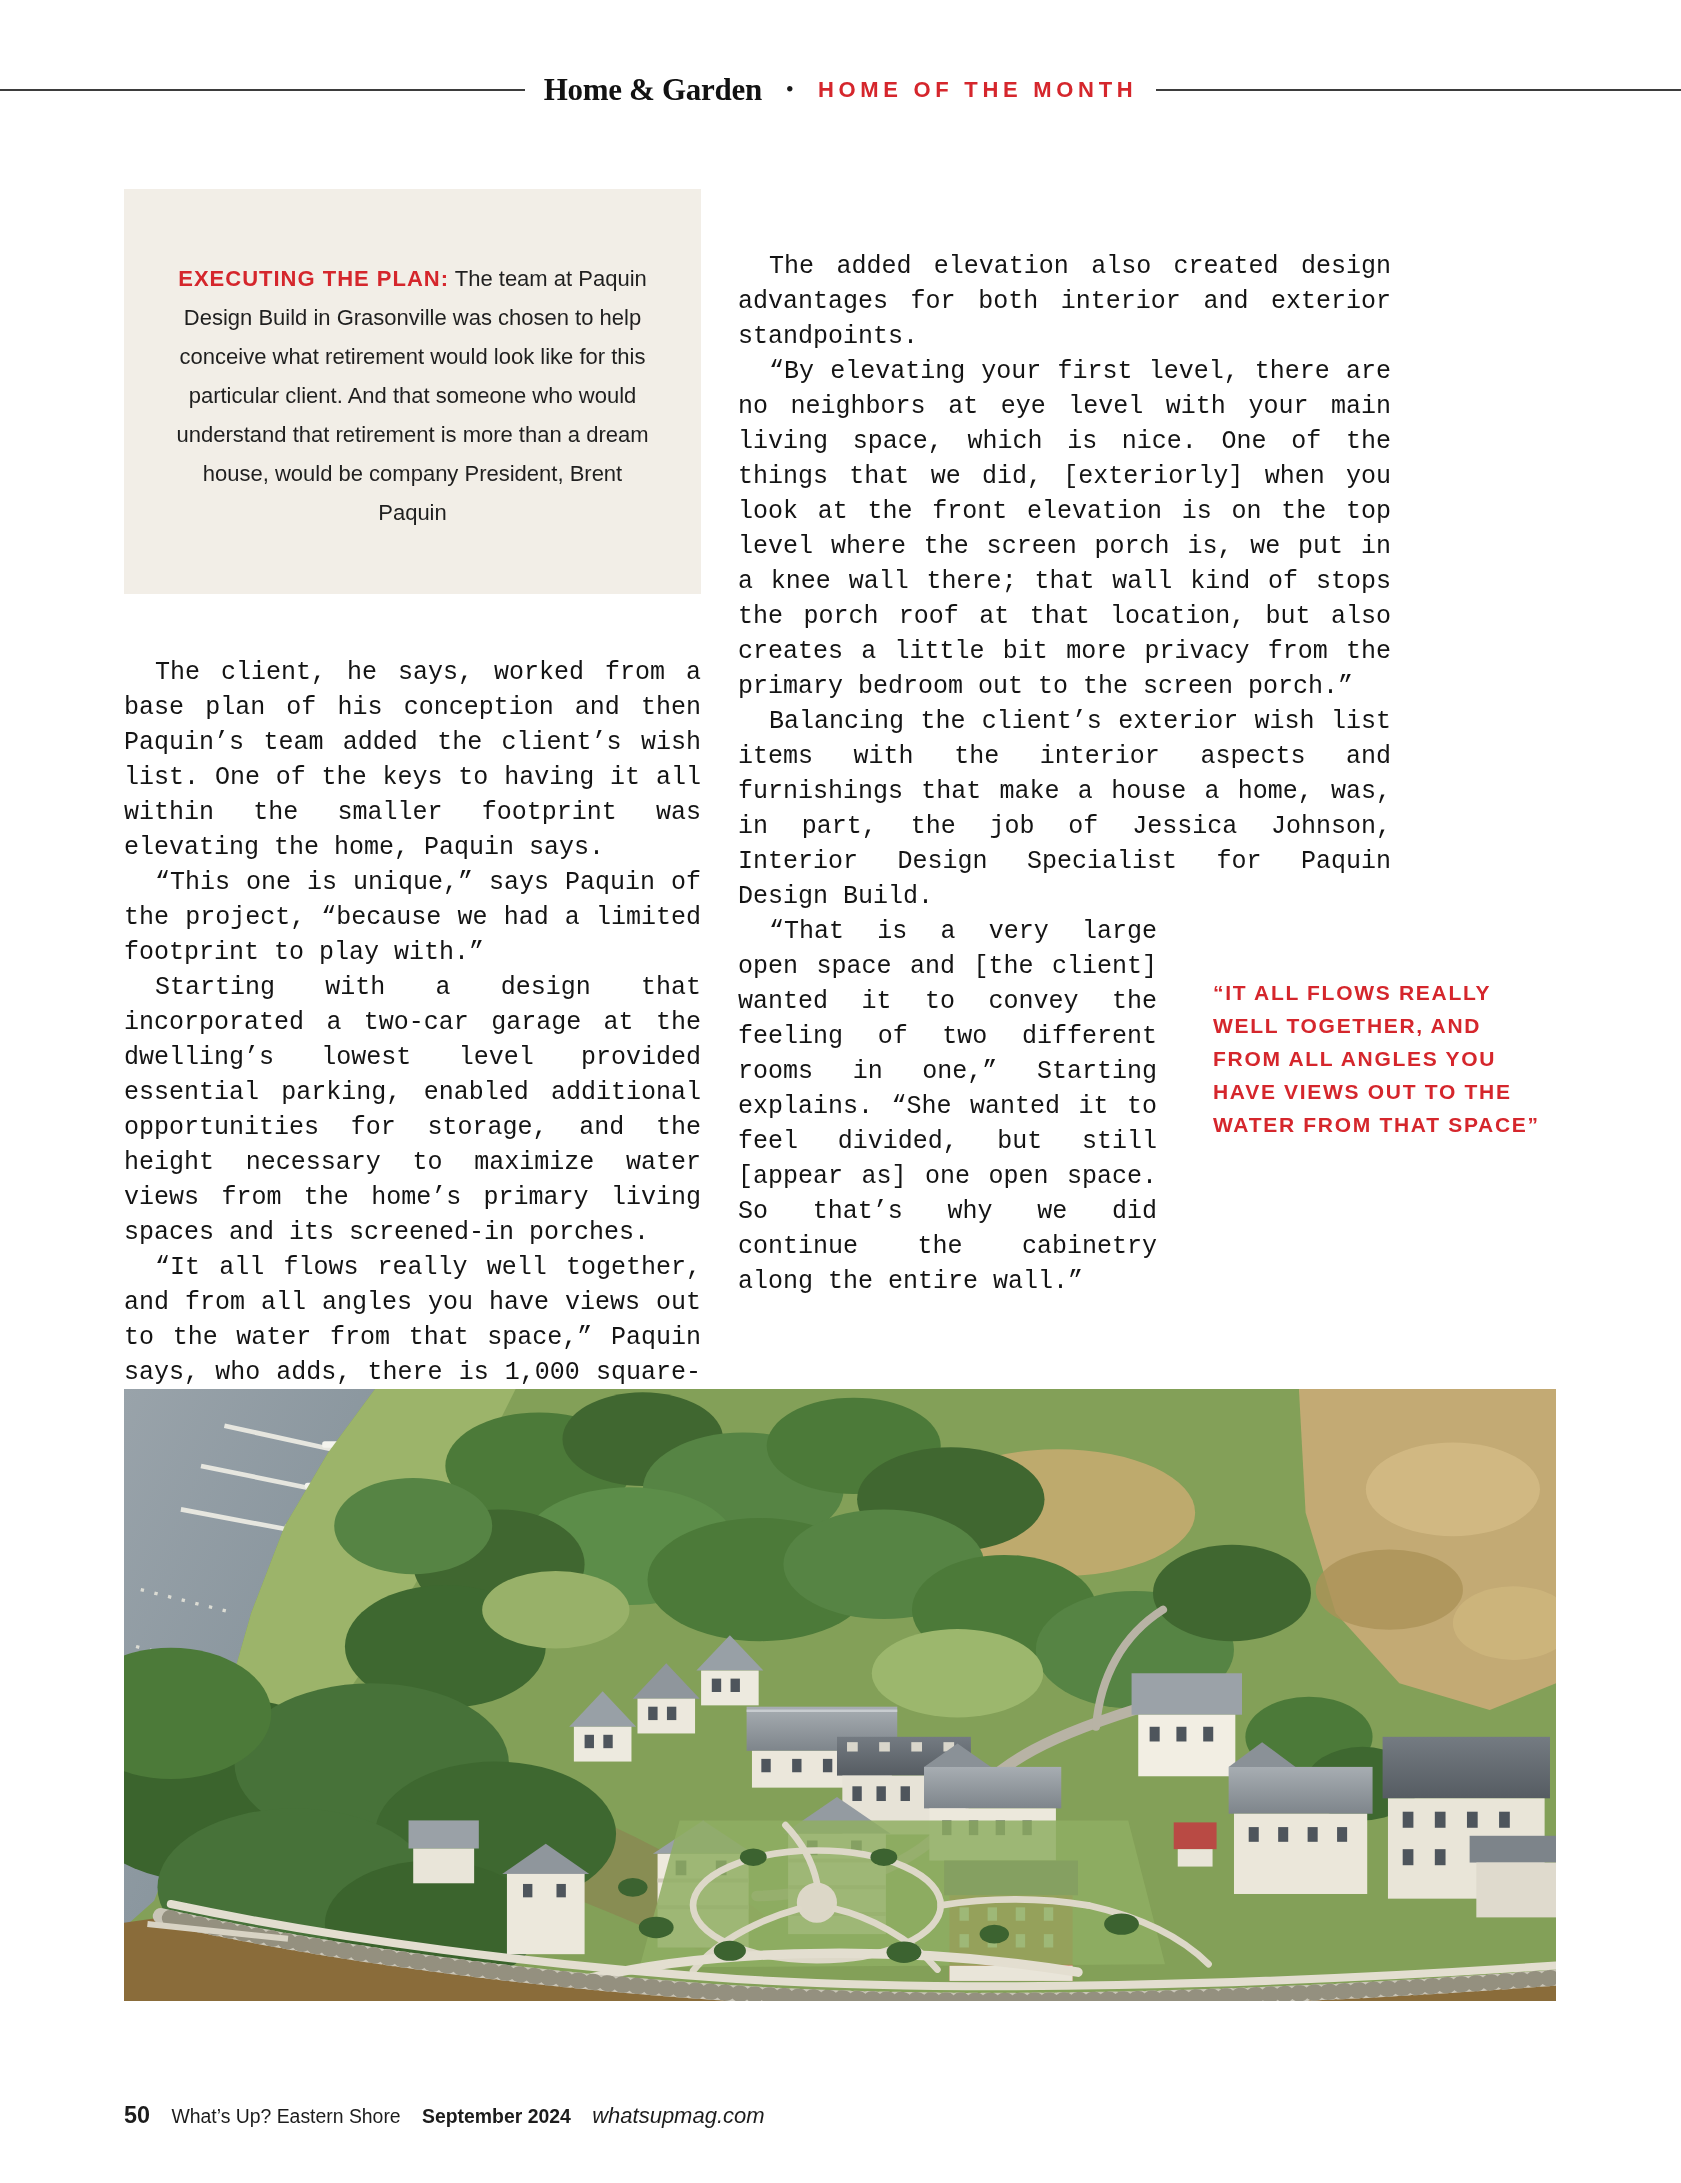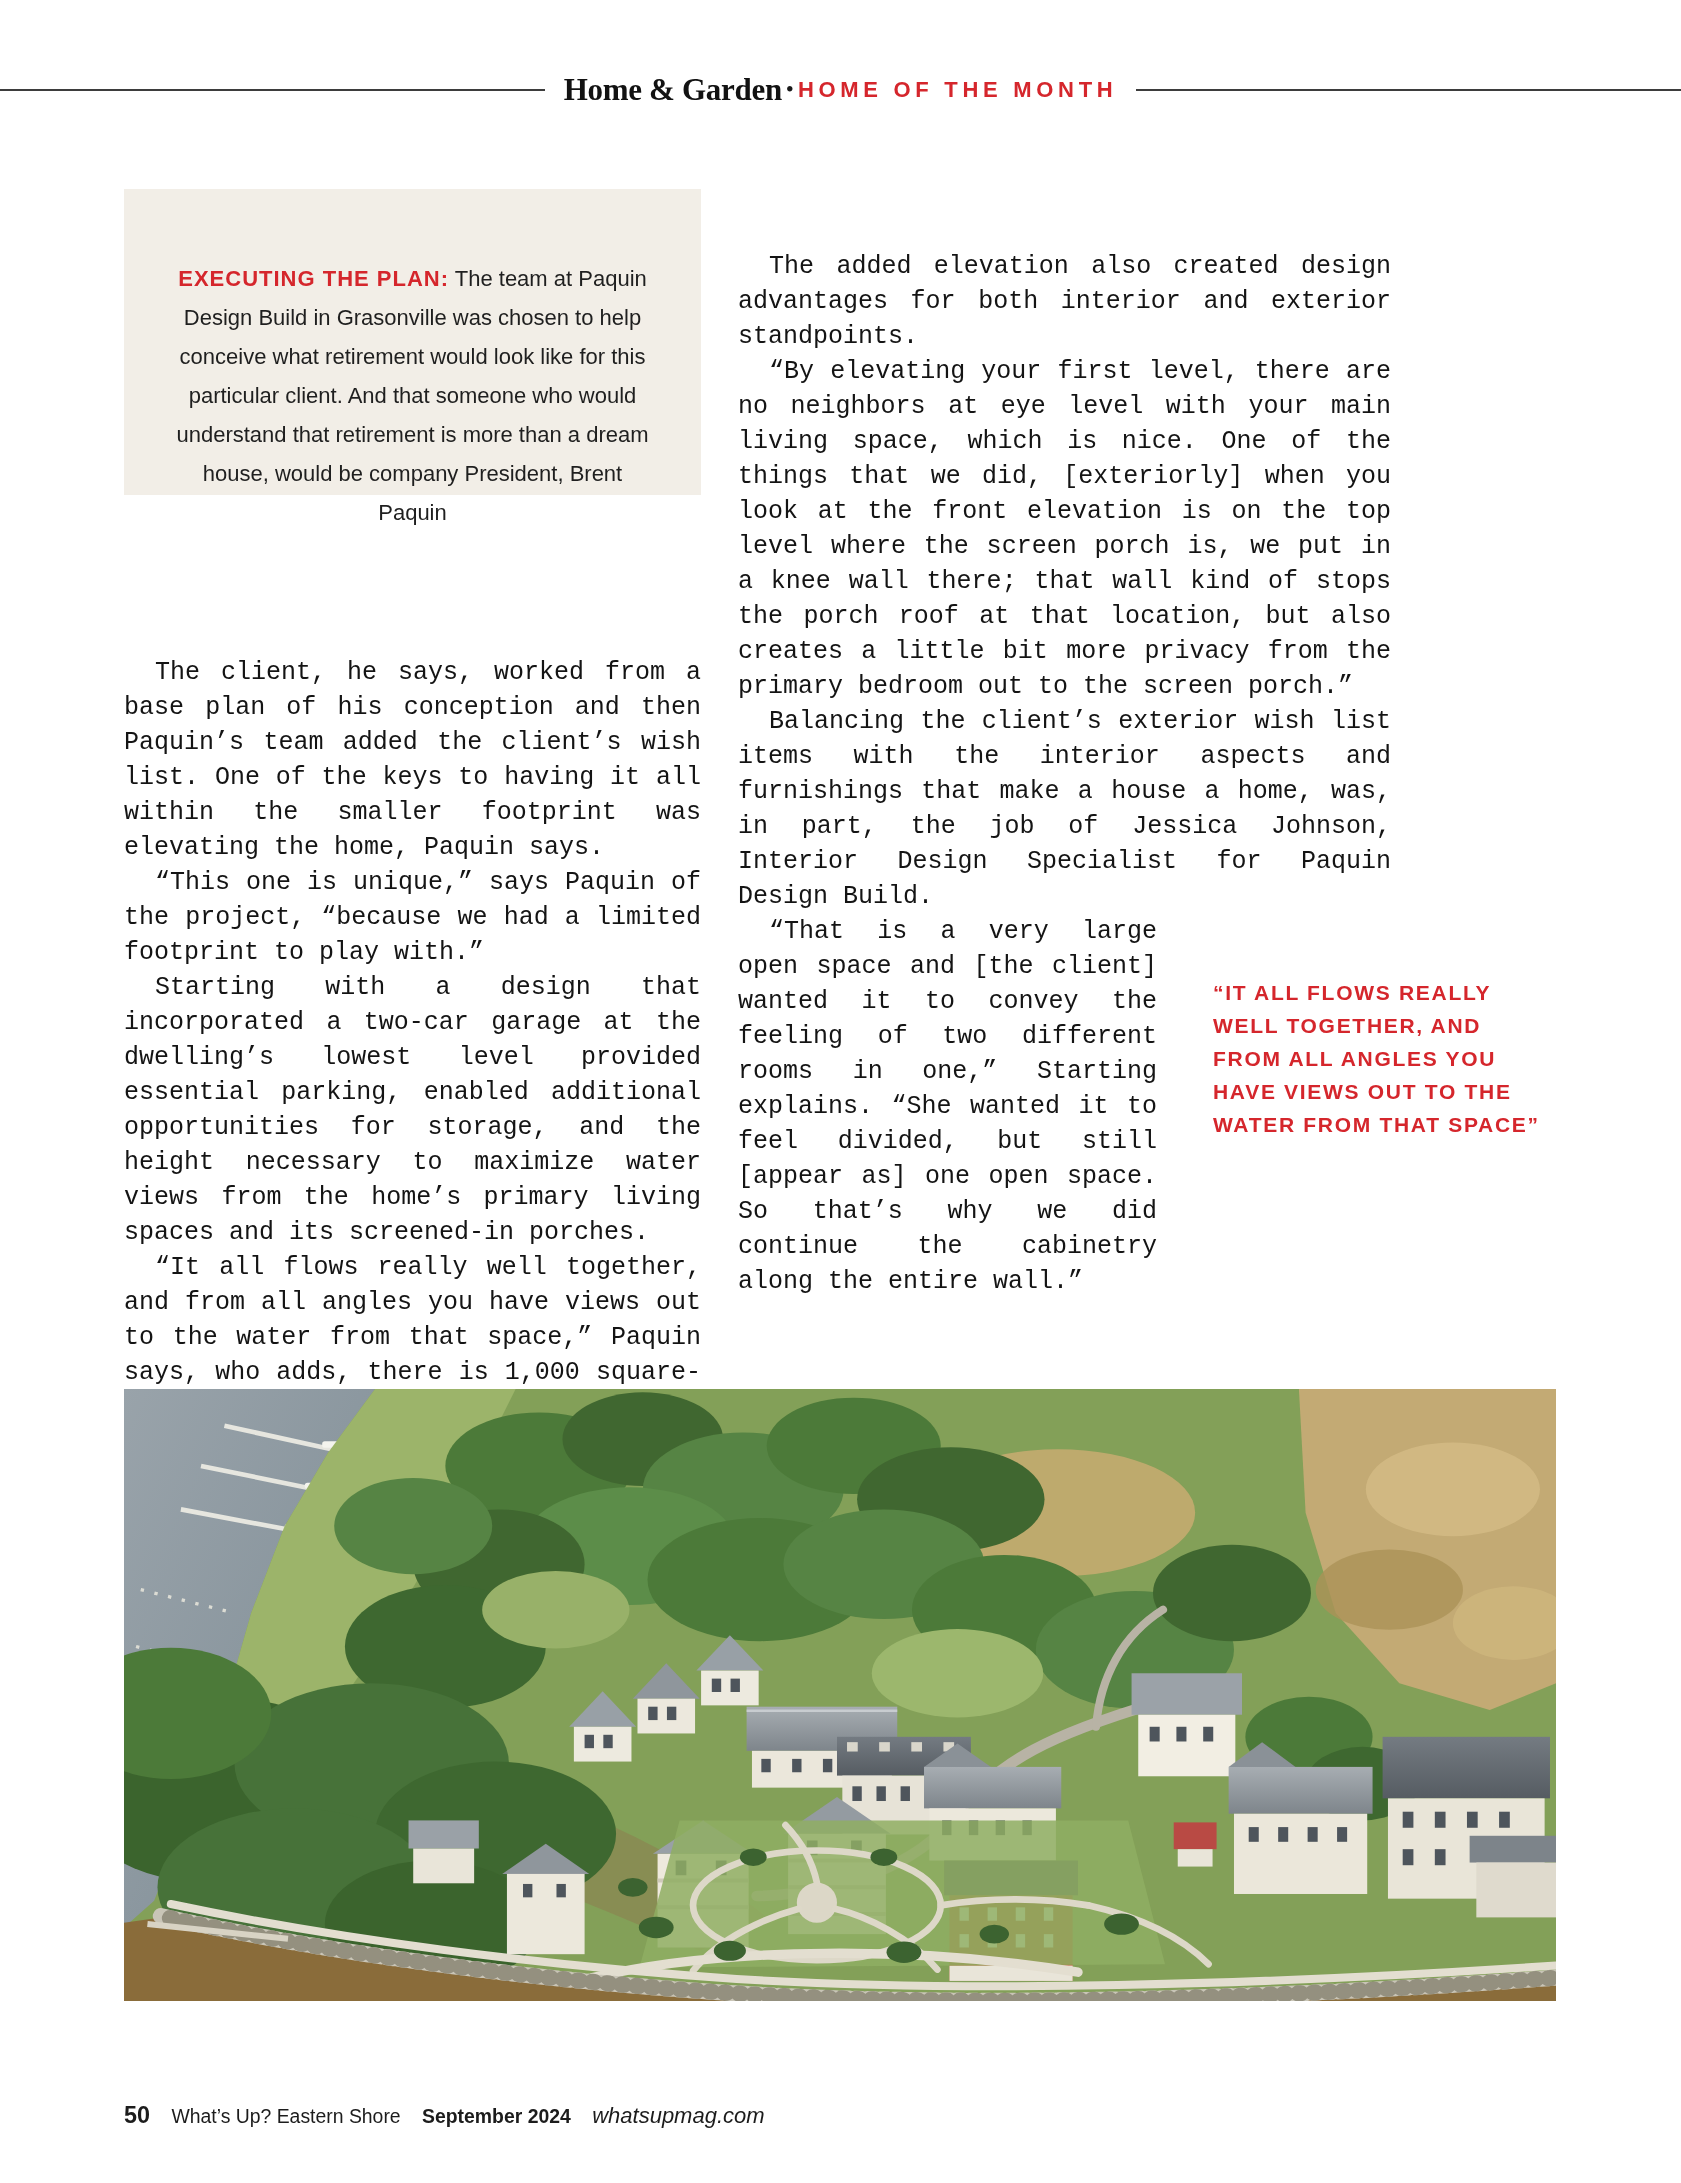--- a/index.html
+++ b/index.html
@@ -11,27 +11,27 @@
   body{
     width:1681px;height:2183px;position:relative;background:#ffffff;
     font-family:"Liberation Serif", serif;color:var(--ink);
   }
   
   .header-band{
     position:absolute;left:0;right:0;top:72px;
     display:flex;align-items:center;gap:19px;
   }
   .rule{flex:1;height:2px;background:#3d3d3d;}
-  .header-title{display:flex;align-items:center;gap:4px;white-space:nowrap;}
+  .header-title{display:flex;align-items:center;gap:24px;white-space:nowrap;}
   .brand{font-family:"Liberation Serif", serif;font-weight:700;font-size:31px;color:#121212;letter-spacing:-0.3px;}
   .sep-dot{color:#1a1a1a;font-size:23px;line-height:1;transform:translateY(-1.3px);}
   .feature{font-family:"Liberation Sans", sans-serif;font-weight:700;font-size:22px;letter-spacing:4.7px;color:var(--red);}
   
   .sidebar-box{
-    position:absolute;left:124px;top:189px;width:577px;height:306px;
+    position:absolute;left:124px;top:189px;width:577px;height:405px;
     background:var(--box-bg);box-sizing:border-box;
     padding:70px 52px 0 52px;text-align:center;
     font-family:"Liberation Sans", sans-serif;font-size:22px;line-height:39px;color:#1f1f1f;
   }
   .box-heading{color:var(--red);font-weight:700;letter-spacing:1px;}
   
   .col{position:absolute;text-align:justify;font-size:25px;line-height:35px;color:var(--ink);}
   .col p{margin:0;text-indent:31px;font-family:Liberation Mono, monospace;}
   .left-col{left:124px;top:655px;width:577px;}
   .right-col{left:738px;top:249px;width:653px;}

